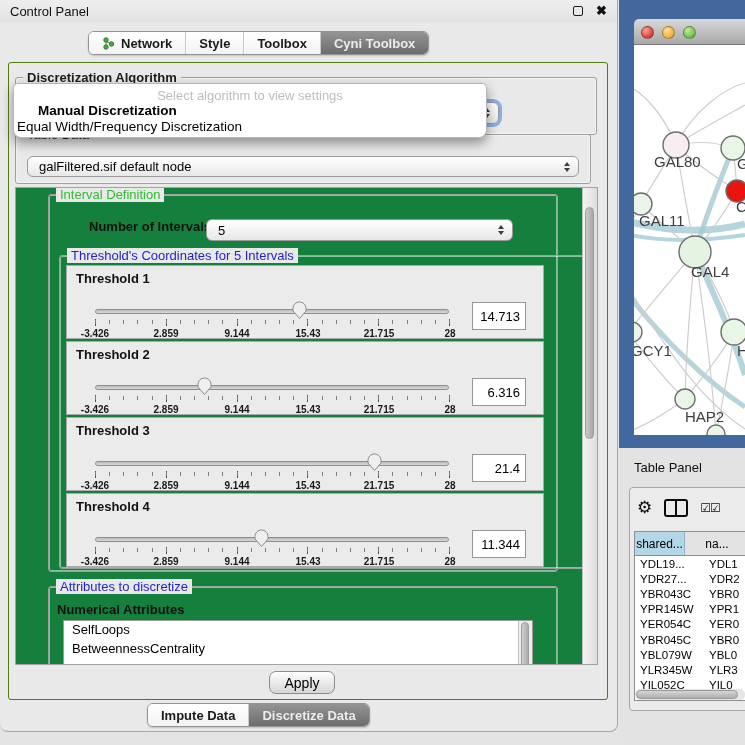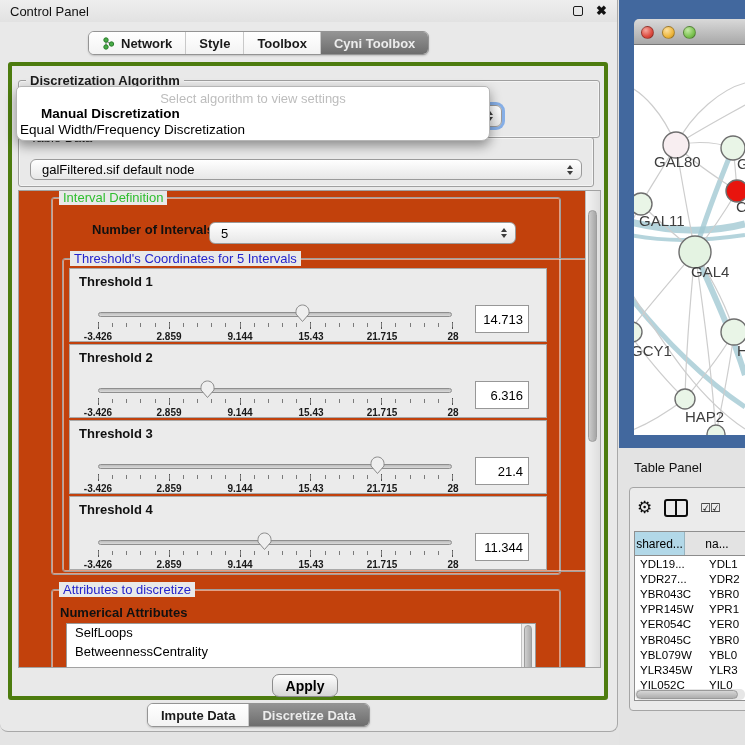--- a/index.html
+++ b/index.html
@@ -21,21 +21,21 @@
   .tabbar { position:absolute; left:88px; top:31px; height:24px; display:flex;
     background:#fff; border:1px solid #949494; border-radius:6px; overflow:hidden;
     box-shadow:0 1px 2px rgba(0,0,0,.18); }
   .tab { padding:0 13px; display:flex; align-items:center; gap:6px; font-size:13px;
     font-weight:600; color:#1a1a1a; border-right:1px solid #c9c9c9; background:linear-gradient(#ffffff,#f3f3f3); }
   .tab:last-child { border-right:none; }
   .tab.selected { background:linear-gradient(#949494,#6d6d6d); color:#ececec; border-right-color:#5c5c5c; }
 
   
   .main-panel { position:absolute; left:8px; top:62px; width:600px; height:638px;
-    border:4px solid #4d7c0f; border-radius:3px; background:#e9e9e9; }
+    border:1px solid #4d7c0f; border-radius:3px; background:#e9e9e9; }
 
   .group { position:absolute; border:1px solid #9f9f9f; border-radius:3px;
     box-shadow:inset 0 0 0 1px rgba(255,255,255,.5); }
   .group-title { position:absolute; top:-8px; left:7px; background:#e9e9e9; padding:0 4px;
     font-size:13px; white-space:nowrap; }
   .t-green { color:#2fbe2f; } .t-blue { color:#2424cc; } .t-plain { color:#1c1c1c; }
 
   .combo { position:absolute; background:linear-gradient(#ffffff,#e7e7e7);
     border:1px solid #9a9a9a; border-radius:6px; font-size:13px; color:#000;
     display:flex; align-items:center; padding:0 24px 0 11px; white-space:nowrap; overflow:hidden; }
@@ -50,21 +50,21 @@
   
   .popup { position:absolute; left:4px; top:20px; width:474px; height:55px; z-index:50;
     background:#fff; border:1px solid #b6b6b6; border-radius:5px 5px 8px 8px;
     box-shadow:0 5px 12px rgba(0,0,0,.4); }
   .popup-hint { text-align:center; color:#bdbdbd; font-size:13px; padding-top:4px; }
   .popup-item { font-size:13.5px; line-height:16px; padding:0 3px; color:#000; }
   .popup-item.selected { font-weight:bold;padding-left:24px; }
 
   
   .scrollpane { position:absolute; left:6px; top:124px; width:583px; height:478px;
-    border:1px solid #a2a2a2; background:#c2410c; overflow:hidden; }
+    border:1px solid #a2a2a2; background:#15803d; overflow:hidden; }
   .vscroll { position:absolute; right:0; top:0; width:15px; height:100%;
     background:linear-gradient(to right,#f3f3f3,#dedede); border-left:1px solid #bdbdbd; }
   .vscroll .vthumb { position:absolute; left:2px; width:9px; border-radius:5px;
     background:linear-gradient(to right,#cccccc,#a6a6a6); border:1px solid #9d9d9d; }
 
   
   .num-label { position:absolute; left:40px; top:24px; font-size:13px; font-weight:bold; color:#111; }
   
   .thr-group { position:absolute; left:10px; top:60px; width:579px; height:314px; }
   .thr-host { position:absolute; left:0; top:9px; width:100%; }
@@ -92,21 +92,21 @@
   .attr-list { position:absolute; left:14px; top:33px; width:470px; height:62px;
     background:#fff; border:1px solid #9a9a9a; overflow:hidden; }
   .attr-item { font-size:13px; line-height:18.5px; padding-left:8px; color:#000; }
   .attr-scroll { position:absolute; right:0; top:0; width:14px; height:100%;
     background:#ededed; border-left:1px solid #c2c2c2; }
   .attr-scroll .vthumb { position:absolute; left:2px; top:1px; width:8px; height:56px;
     border-radius:4px; background:linear-gradient(to right,#cfcfcf,#ababab); border:1px solid #9d9d9d; }
 
   .apply-btn { position:absolute; left:260px; top:608px; width:66px; height:23px;
     background:linear-gradient(#fefefe,#d6d6d6); border:1px solid #8c8c8c; border-radius:7px;
-    font-size:14px; color:#000; display:flex; align-items:center; justify-content:center;font-weight:bold; }
+    font-size:14px; color:#000; display:flex; align-items:center; justify-content:center; }
 
   .bottom-tabbar { position:absolute; left:147px; top:703px; height:24px; display:flex;
     background:#fff; border:1px solid #949494; border-radius:6px; overflow:hidden;
     box-shadow:0 1px 2px rgba(0,0,0,.18); }
 
   
   .desktop { position:absolute; left:619px; top:0; width:126px; height:448px; background:#42689e; }
   .net-frame { position:absolute; left:634px; top:19px; width:111px; height:416px; }
   .nf-titlebar { position:relative; height:26px; background:linear-gradient(#d9d9d9,#a8a8a8);
     border-bottom:1px solid #787878; border-top-left-radius:5px; }

